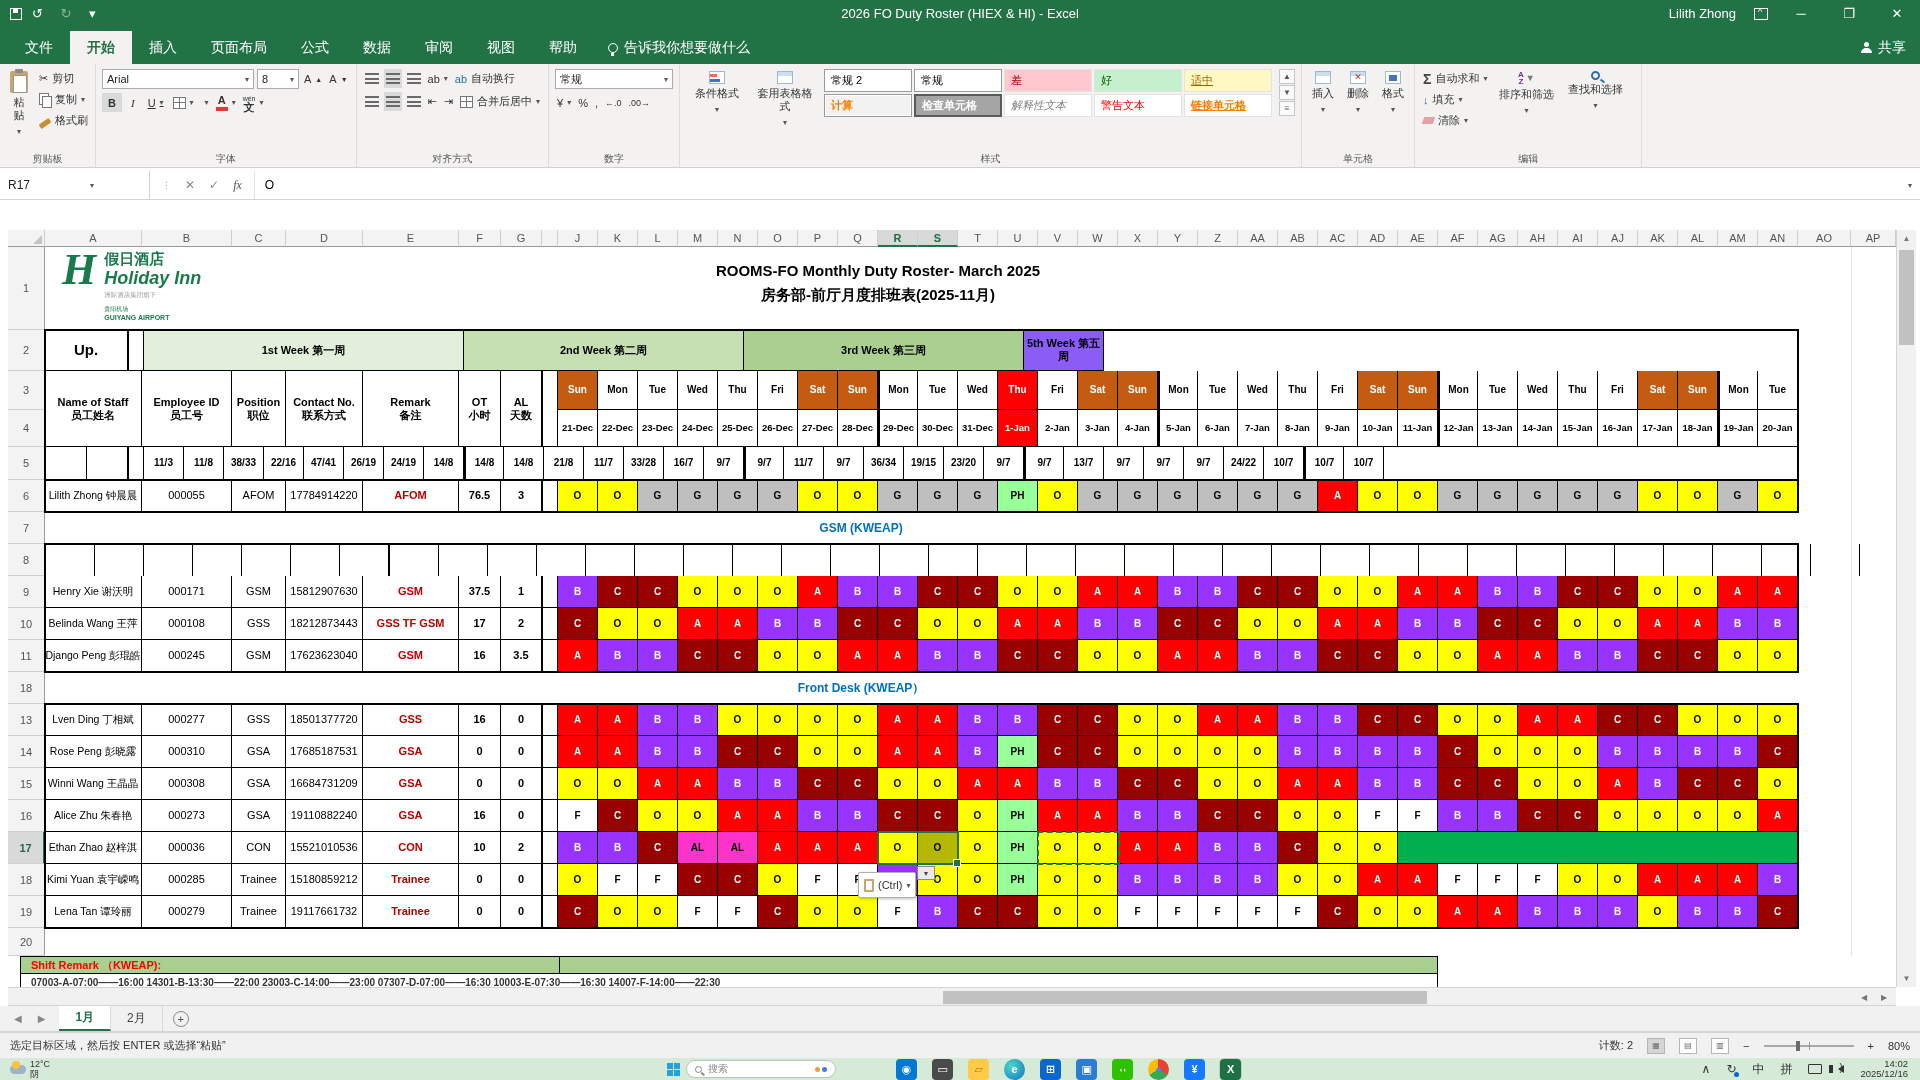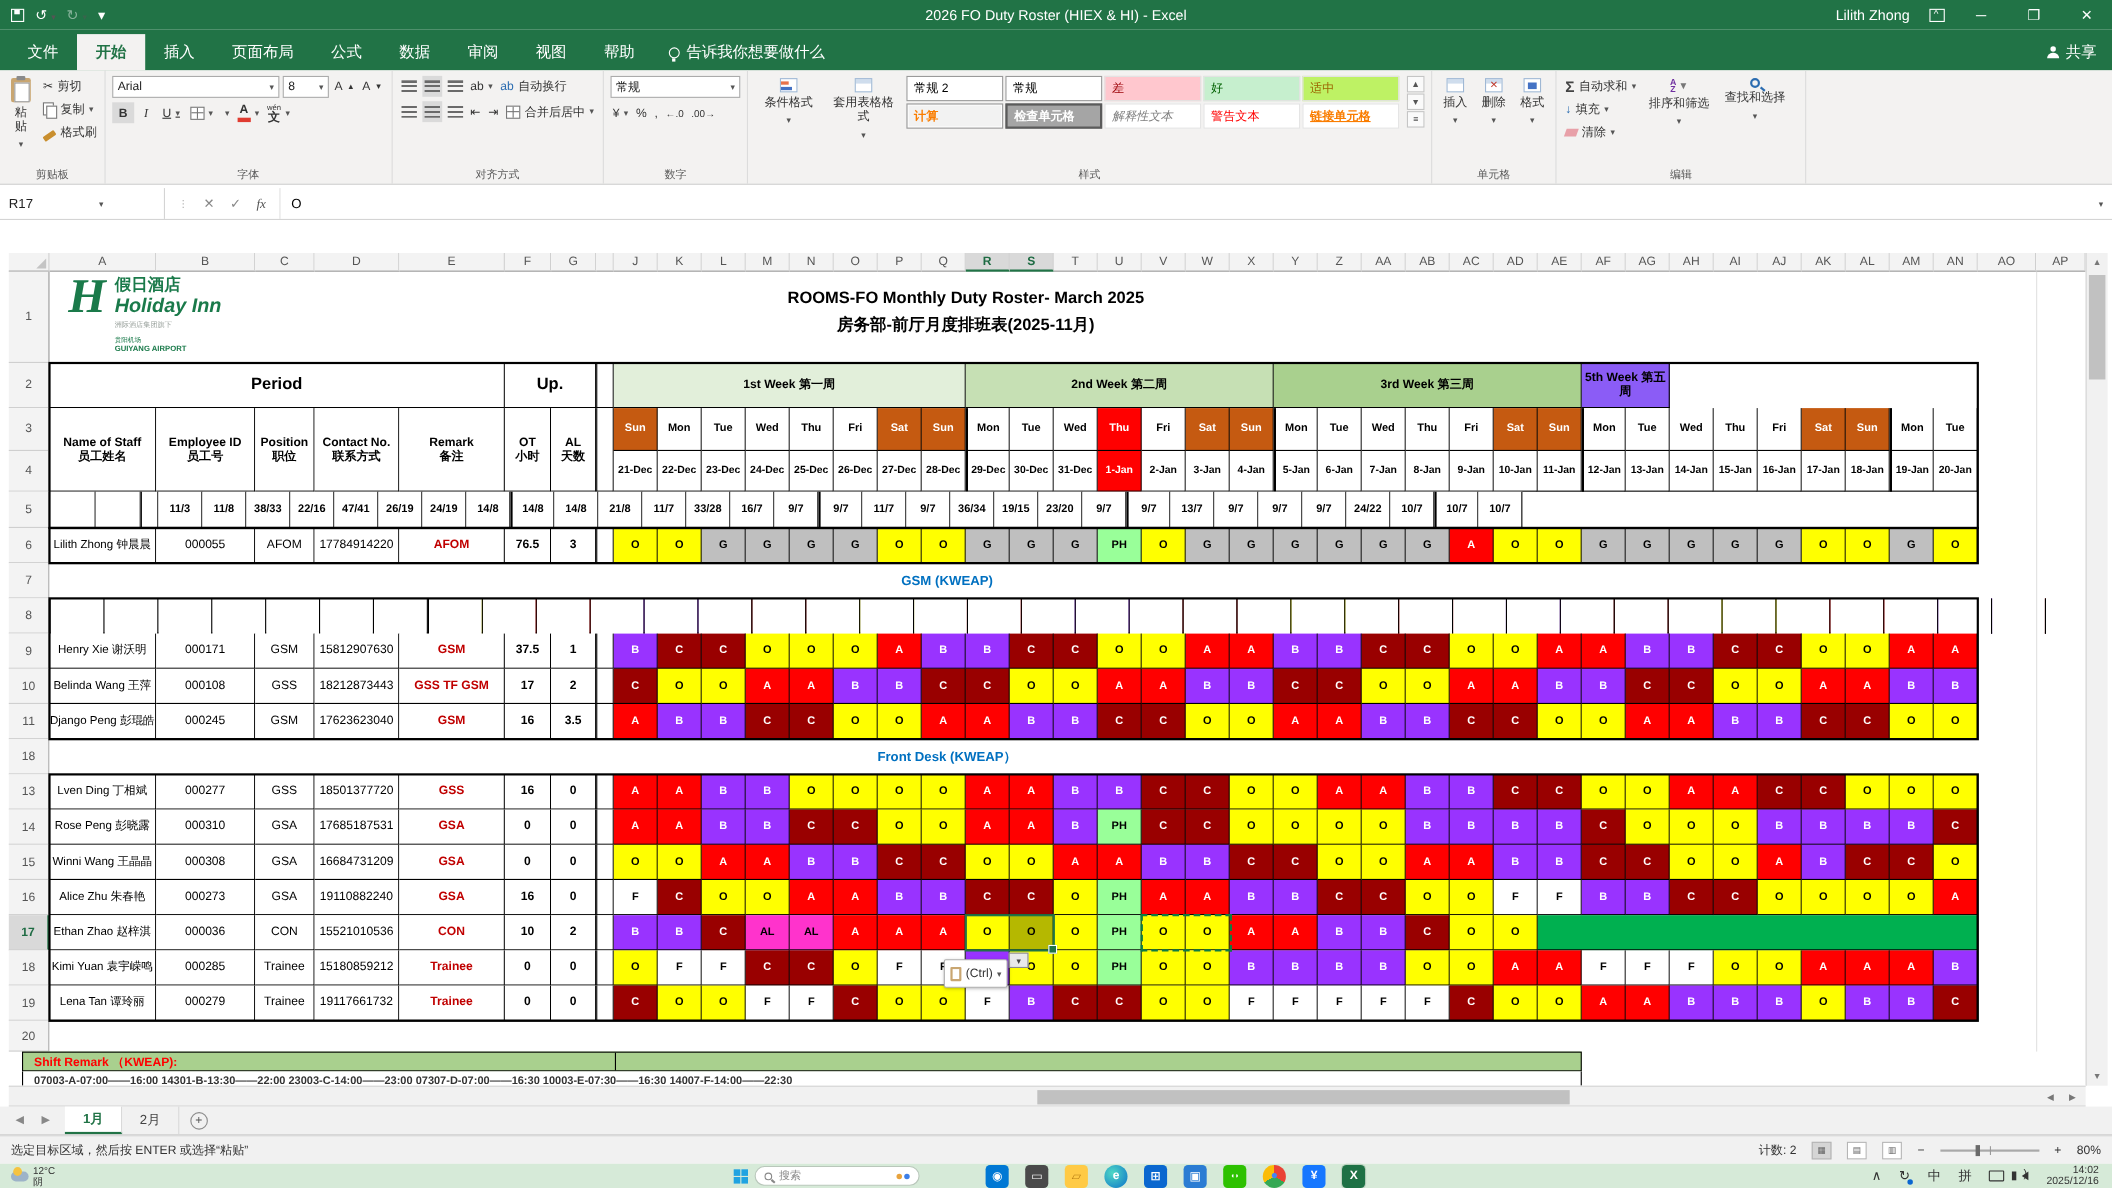--- a/index.html
+++ b/index.html
@@ -357,21 +357,21 @@
         <span class="cellico"></span>
         <span>套用表格格式</span>
           <span class="carr">▾</span>
       </div>
       <div class="gallery" id="stylegallery">
           <div class="grow">
             <div class="chip box" style="background: rgb(255, 255, 255); color: rgb(0, 0, 0);">常规 2</div>
             <div class="chip box" style="background: rgb(255, 255, 255); color: rgb(0, 0, 0);">常规</div>
             <div class="chip" style="background: rgb(255, 199, 206); color: rgb(156, 0, 6);">差</div>
             <div class="chip" style="background: rgb(198, 239, 206); color: rgb(0, 97, 0);">好</div>
-            <div class="chip" style="background: #bef264; color: rgb(156, 101, 0);">适中</div>
+            <div class="chip" style="background: #fef9c3; color: rgb(156, 101, 0); text-decoration: underline;">适中</div>
           </div>
           <div class="grow">
             <div class="chip box" style="background: rgb(242, 242, 242); color: rgb(250, 125, 0); font-weight: bold;">计算</div>
             <div class="chip selbox" style="background: rgb(165, 165, 165); color: rgb(255, 255, 255); font-weight: bold;">检查单元格</div>
             <div class="chip" style="background: rgb(255, 255, 255); color: rgb(127, 127, 127); font-style: italic;">解释性文本</div>
             <div class="chip" style="background: rgb(255, 255, 255); color: rgb(255, 0, 0);">警告文本</div>
             <div class="chip" style="background: rgb(255, 255, 255); color: rgb(250, 125, 0); text-decoration: underline; font-weight: bold;">链接单元格</div>
           </div>
         </div>
       <div class="gscroll">
@@ -532,21 +532,20 @@
       <span class="l3">洲际酒店集团旗下</span>
       <span class="l4">贵阳机场</span>
       <span class="l5">GUIYANG AIRPORT</span>
     </span>
   </div>
   <div class="sheettitle fs15" style="top:262px;">ROOMS-FO Monthly Duty Roster- March 2025</div>
   <div class="sheettitle fs15" style="top:286px;">房务部-前厅月度排班表(2025-11月)</div>
 
   <div id="sheetbody">
       <div class="tr" style="height: 41px;">
-        <div class="tc fs15" style="width: 414px;">Period</div>
         <div class="tc fs15" style="width: 83px;">Up.</div>
         <div class="spc"></div>
         <div class="tc fs11" style="width: 320px; background: rgb(226, 239, 218); color: rgb(0, 0, 0);">1st Week 第一周</div>
         <div class="tc fs11" style="width: 280px; background: rgb(198, 224, 180); color: rgb(0, 0, 0);">2nd Week 第二周</div>
         <div class="tc fs11" style="width: 280px; background: rgb(169, 208, 142); color: rgb(0, 0, 0);">3rd Week 第三周</div>
         <div class="tc fs11" style="width: 80px; background: #8b5cf6; color: rgb(0, 0, 0);">5th Week 第五周</div>
       </div>
       <div class="tr" style="height: 76px;">
         <div class="tc fs11" style="width: 97px;">
           <div>Name of Staff</div>

